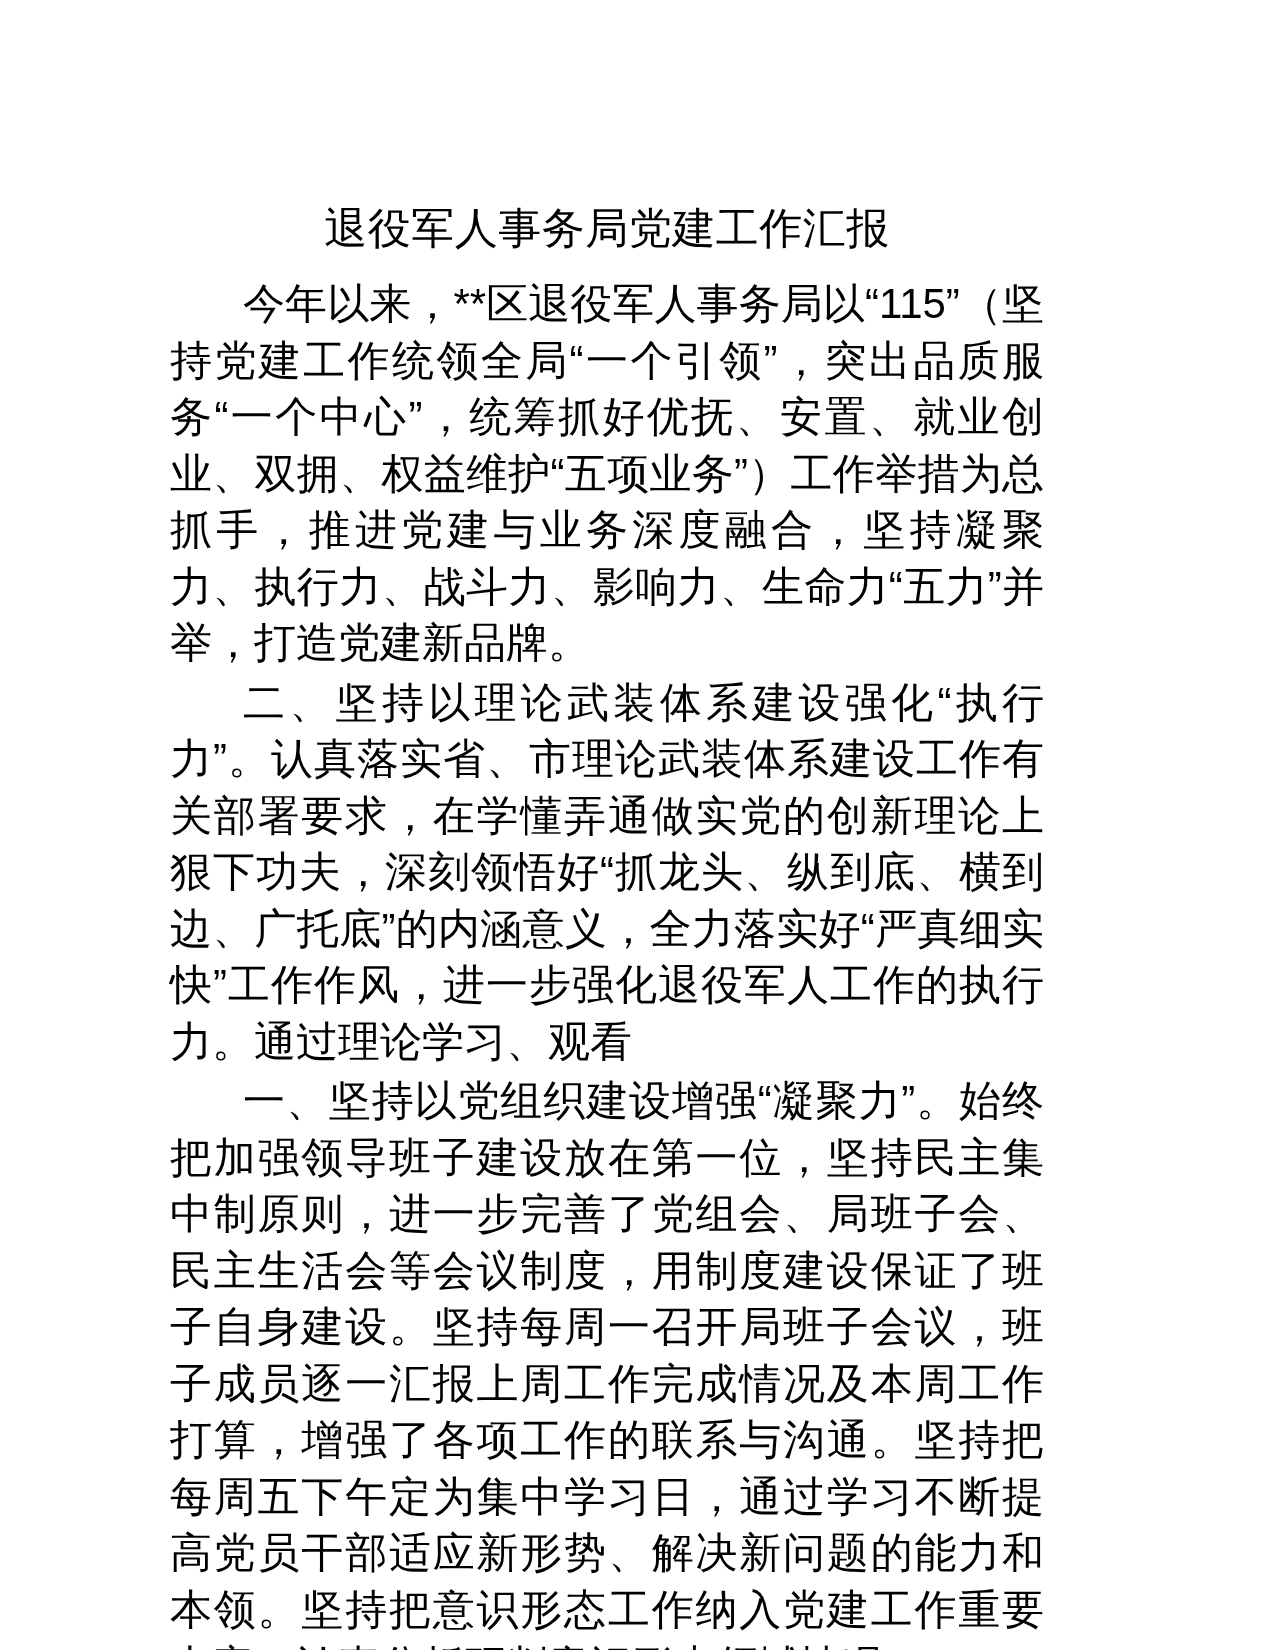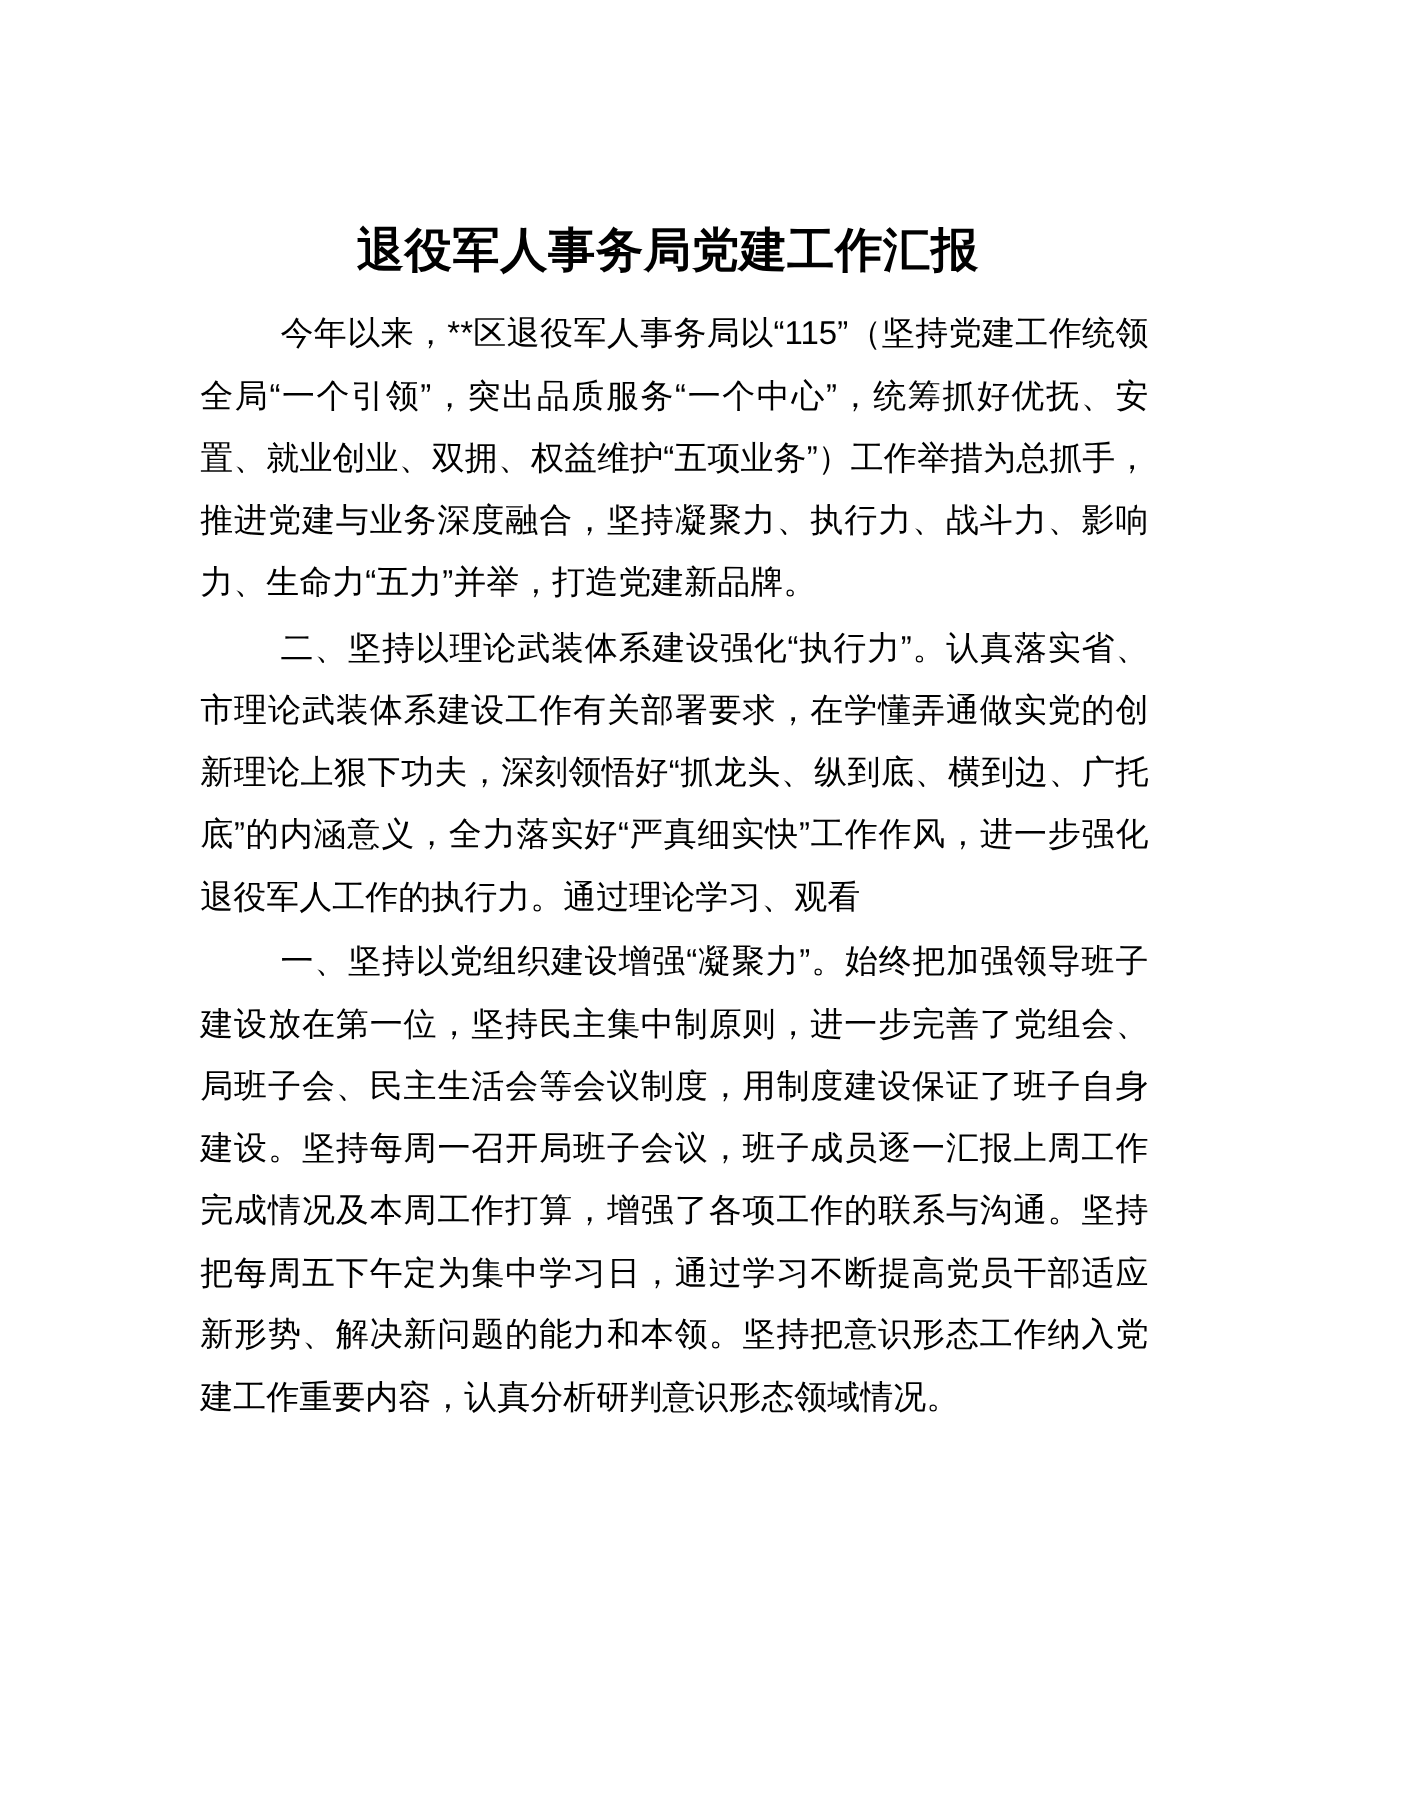--- a/index.html
+++ b/index.html
@@ -28,37 +28,37 @@
 
   .doc-body {
     position: absolute;
     left: 170px;
     top: 196px;
     width: 874px;
   }
 
   .doc-title {
     font-size: 43px;
-    font-weight: 700;
+    font-weight: 400;
     line-height: 64px;
     text-align: center;
     letter-spacing: 0.5px;
     margin: 0 0 16px 0;
     white-space: nowrap;
   }
 
   .para {
-    font-size: 30px;
+    font-size: 42px;
     font-weight: 400;
     line-height: 56.5px;
     text-align: justify;
     text-align-last: left;
     text-justify: inter-character;
     text-indent: 73px;
-    margin: 0 0 3px 12px;
+    margin: 0 0 3px 0;
     word-break: break-all;
     letter-spacing: 0px;
   }
 
   .para:last-child { margin-bottom: 0; }
 </style>
 </head>
 <body>
 
 <div class="page">

